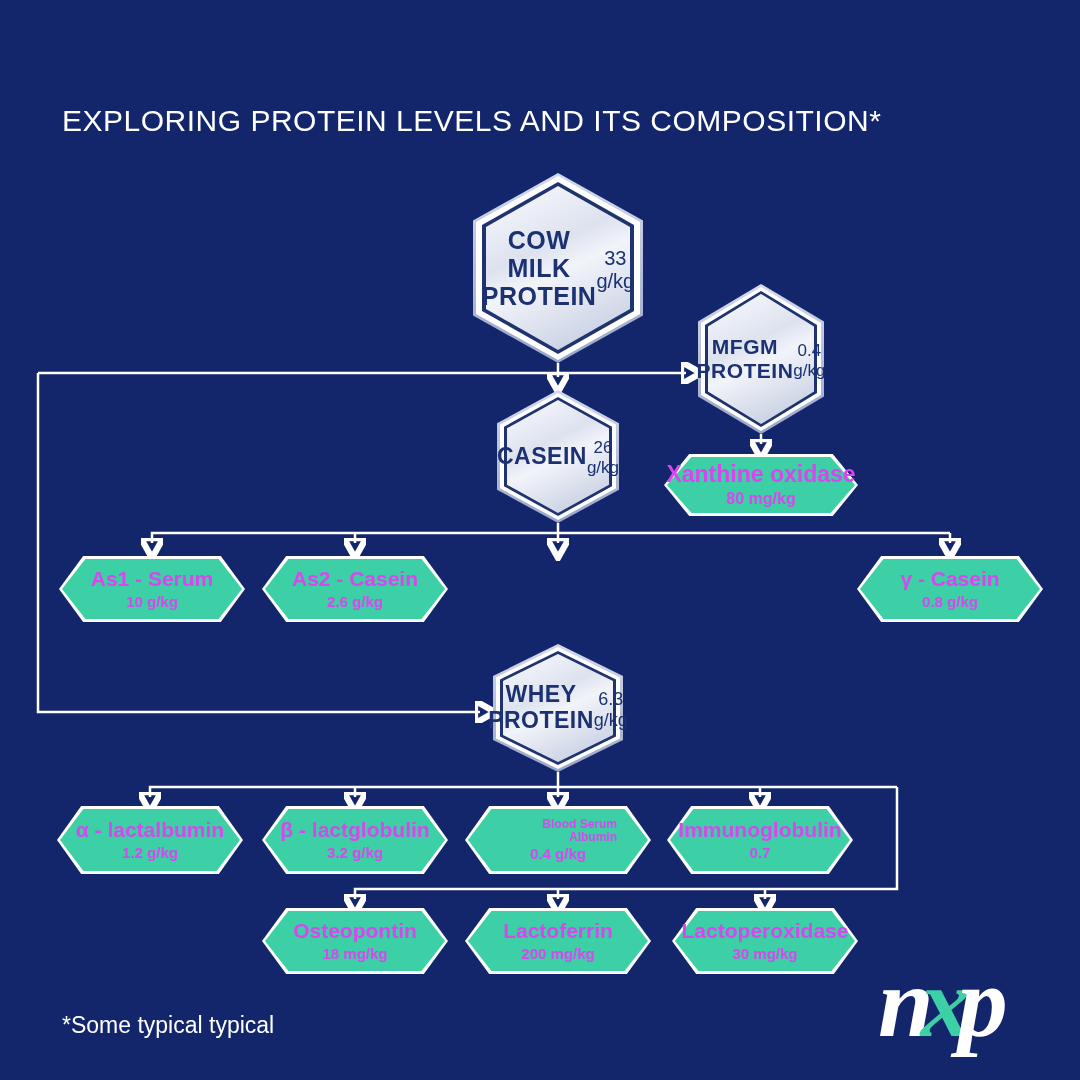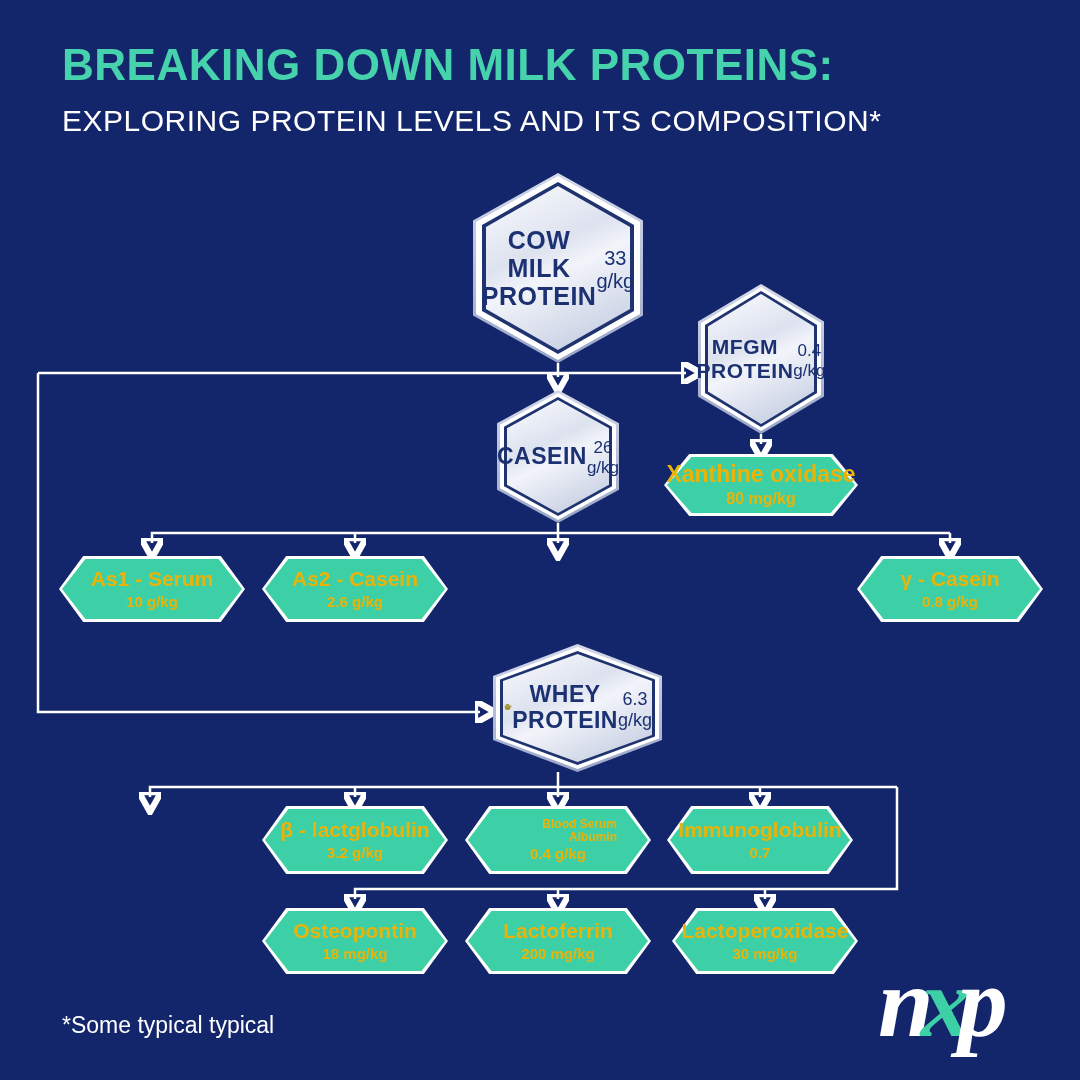--- a/index.html
+++ b/index.html
@@ -39,21 +39,21 @@
   .wheyhex .hlabel{font-size:23px;}   .wheyhex .hvalue{font-size:18px;}
   .hexicon{display:block;margin-bottom:5px;}
   
   .gbox{position:absolute;}
   .gbox .border{position:absolute;inset:0;background:#FFFFFF;
     clip-path:polygon(13% 0%,87% 0%,100% 50%,87% 100%,13% 100%,0% 50%);}
   .gbox .fill{position:absolute;inset:3px;background:#3DCFA6;
     clip-path:polygon(13% 0%,87% 0%,100% 50%,87% 100%,13% 100%,0% 50%);}
   .gbox .txt{
     position:absolute;inset:0;display:flex;flex-direction:column;
-    align-items:center;justify-content:center;text-align:center;color:#eab308;
+    align-items:center;justify-content:center;text-align:center;color:#d946ef;
   }
   .gbox .glabel{font-weight:bold;font-size:21px;line-height:1.05;}
   .gbox .gvalue{font-weight:700;font-size:15px;margin-top:3px;}
   .gbox.small-label .glabel{font-size:12px;text-align:right;}
   .gbox.xanthine .glabel{font-size:23px;}
   .gbox.xanthine .gvalue{font-size:16px;}
   
   .footnote{position:absolute;left:62px;top:1012px;font-size:23px;color:#FFFFFF;}
   .logo{
     position:absolute;left:878px;top:948px;width:170px;height:110px;
@@ -61,21 +61,20 @@
     font-size:100px;line-height:100px;color:#FFFFFF;letter-spacing:-9px;
     display:flex;align-items:center;
   }
   .logo .lx{color:#3DCFA6;margin:0 -4px;}
 </style>
 </head>
 <body>
 
 <div id="canvas">
 
-  <div class="title">BREAKING DOWN MILK PROTEINS:</div>
   <div class="subtitle">EXPLORING PROTEIN LEVELS AND ITS COMPOSITION*</div>
 
   <svg class="connectors" viewBox="0 0 1080 1080">
     <defs>
       <marker id="arr" markerWidth="9" markerHeight="9" refX="2" refY="4.5" orient="auto">
         <path d="M0,0 L8,4.5 L0,9 Z" fill="#FFFFFF" stroke="none"></path>
       </marker>
     </defs>
     <path d="M558 363 V 377" marker-end="url(#arr)"></path>
     <path d="M38 373 H 686" marker-end="url(#arr)"></path>
@@ -166,21 +165,21 @@
             <circle cx="28" cy="18" r="1.1"></circle>
           <circle cx="16" cy="21" r="1.1"></circle>
             <circle cx="24" cy="21" r="1.1"></circle>
         </g>
       </svg>
       <div class="hlabel">CASEIN</div>
       <div class="hvalue">26 g/kg</div>
     </div>
   </div>
 
-  <div class="vhex wheyhex" style="left:493px;top:644px;width:130px;height:128px;padding-left:39px;">
+  <div class="vhex wheyhex" style="left:493px;top:644px;width:130px;height:128px;">
     <div class="layer l1"></div>
     <div class="layer l2"></div>
     <div class="layer l3" style="inset:7px;"></div>
     <div class="layer l4" style="inset:10px;"></div>
     <div class="content" style="inset:10px;">
       <svg class="hexicon" width="42" height="30" viewBox="0 0 44 34" style="margin-bottom:2px;">
         <g fill="#A3902C">
           <path d="M9 14 Q10 3 22 3 Q34 3 35 14 Z"></path>
           <path d="M7 14 H37 L33.5 29 Q22 33.5 10.5 29 Z"></path>
           <rect x="34" y="11" width="9" height="3.4" rx="1.7"></rect>
@@ -228,20 +227,28 @@
   </div>
   <div class="gbox" style="left:857px;top:556px;width:186px;height:66px;">
     <div class="border"></div>
       <div class="fill"></div>
     <div class="txt">
       <div class="glabel">γ - Casein</div>
       <div class="gvalue">0.8 g/kg</div>
     </div>
   </div>
 
+  <div class="gbox" style="left:57px;top:806px;width:186px;height:68px;">
+    <div class="border"></div>
+      <div class="fill"></div>
+    <div class="txt">
+      <div class="glabel">α - lactalbumin</div>
+      <div class="gvalue">1.2 g/kg</div>
+    </div>
+  </div>
   <div class="gbox" style="left:262px;top:806px;width:186px;height:68px;">
     <div class="border"></div>
       <div class="fill"></div>
     <div class="txt">
       <div class="glabel">β - lactglobulin</div>
       <div class="gvalue">3.2 g/kg</div>
     </div>
   </div>
   <div class="gbox small-label" style="left:465px;top:806px;width:186px;height:68px;">
     <div class="border"></div>

